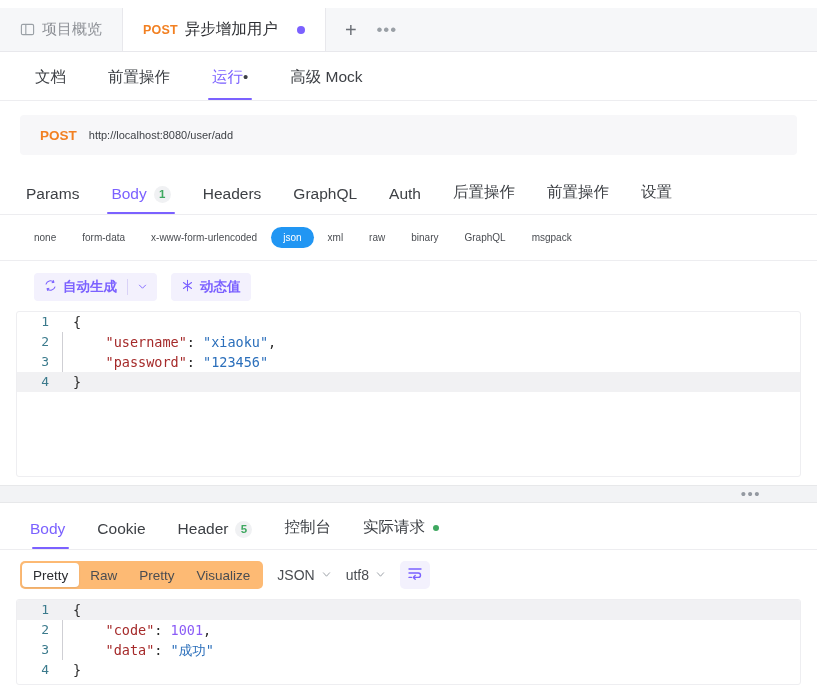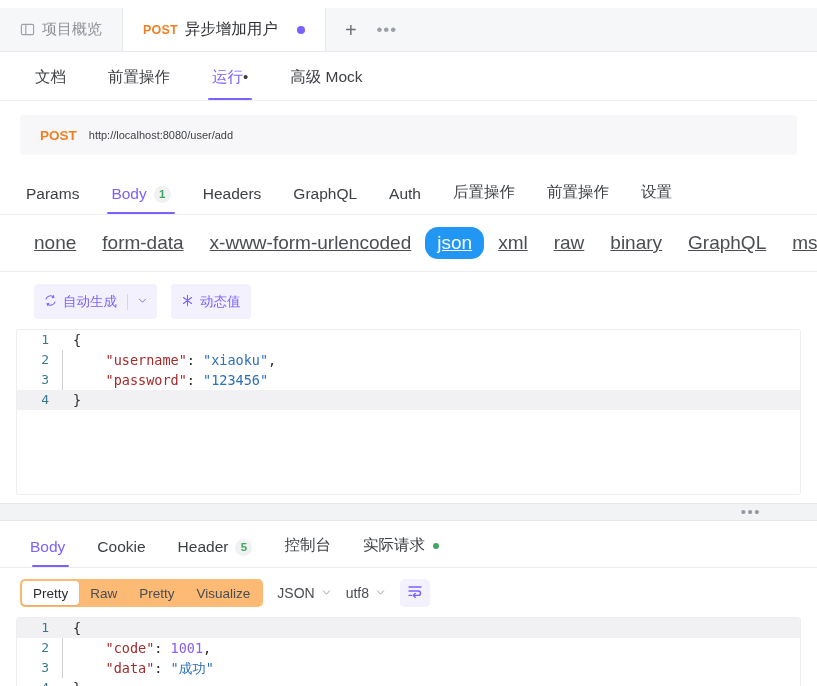--- a/index.html
+++ b/index.html
@@ -104,30 +104,30 @@
   }
 
   
   .bodytypes {
     display: flex; align-items: center; gap: 2px;
     padding: 12px 20px 12px 22px;
     border-bottom: 1px solid #ededf0;
   }
   .pill {
     padding: 5px 12px; border-radius: 13px;
-    font-size: 19px; color: #4a4d52; cursor: pointer; white-space: nowrap; text-decoration: underline;
+    font-size: 10px; color: #4a4d52; cursor: pointer; white-space: nowrap;
   }
   .pill.active { background: #2196f3; color: #fff; font-weight: 500; }
 
   
   .gentools { display: flex; align-items: center; gap: 14px; padding: 12px 20px 10px 34px; }
   .ghost-btn {
     display: flex; align-items: center;
-    height: 35px; background: #f3f1fd; border-radius: 4px;
-    color: #7b61ff; font-size: 13.5px; cursor: pointer; overflow: hidden;
+    height: 28px; background: #f3f1fd; border-radius: 4px;
+    color: #7b61ff; font-size: 13.5px; cursor: pointer; overflow: hidden; font-weight: bold;
   }
   .ghost-btn .seg { display:flex; align-items:center; gap: 6px; padding: 0 10px; height: 100%; }
   .ghost-btn .divider { width:1px; height: 16px; background: #d9d2f7; }
   .ghost-btn .caret { padding: 0 9px; display:flex; align-items:center; height:100%; }
 
   
   .editor-card {
     margin: 0 16px; border: 1px solid #eeeef1; border-radius: 3px;
     background: #fff; height: 166px; overflow: hidden; position: relative;
   }

